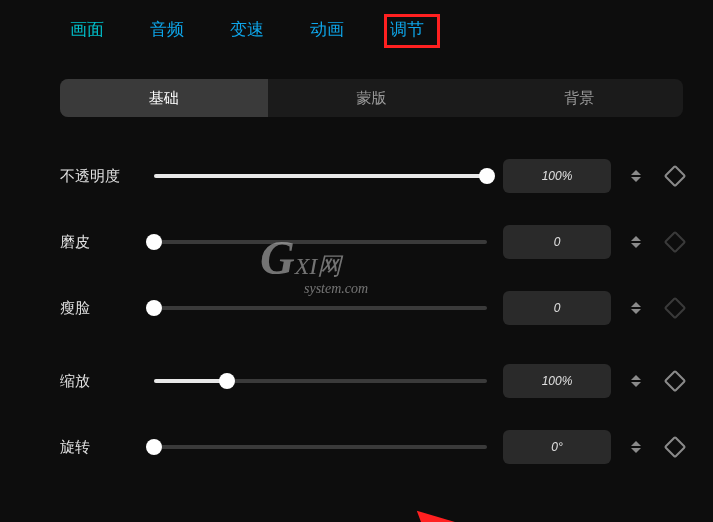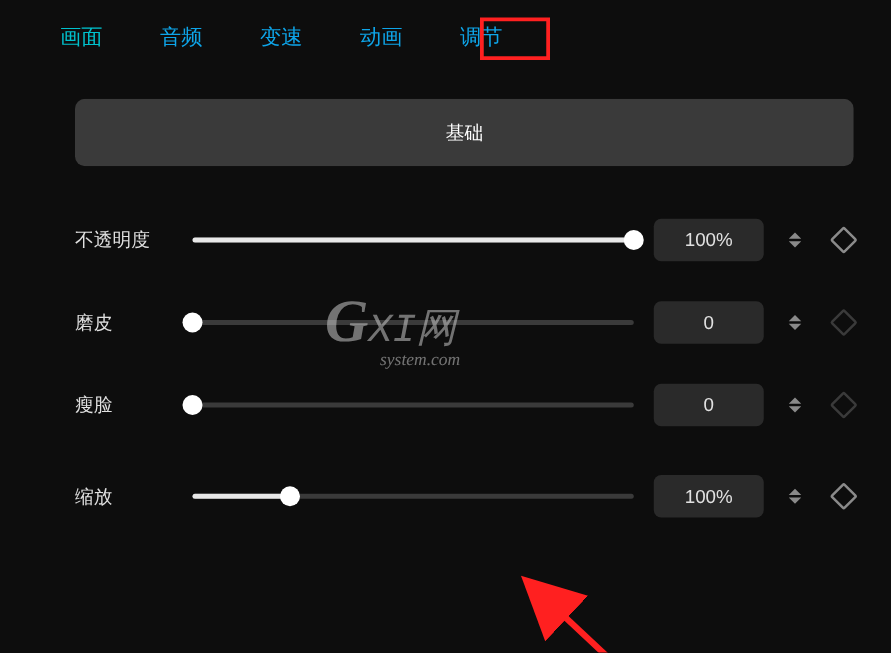--- a/index.html
+++ b/index.html
@@ -7,38 +7,38 @@
     width: 713px; height: 522px;
     background: #0d0d0d;
     font-family: "PingFang SC","Microsoft YaHei",sans-serif;
     color: #e8e8e8;
     overflow: hidden;
     position: relative;
   }
   .topnav {
     display: flex;
     gap: 46px;
-    padding: 18px 30px 14px 48px;
+    padding: 18px 30px 14px 70px;
     font-size: 17px;
     position: relative;
   }
   .topnav .tab { color: #0ea5e9; cursor: pointer; }
   .topnav .tab.active { color: #00c1cd; }
   .highlight-box {
     position: absolute;
     border: 3px solid #ff2020;
     pointer-events: none;
   }
   .arrow-svg { position: absolute; pointer-events: none; }
   .subtabs {
     display: flex;
     margin: 24px 30px 0 60px;
     background: #1b1b1b;
     border-radius: 8px;
-    height: 54px;
+    height: 38px;
     overflow: hidden;
   }
   .subtab {
     flex: 1;
     display: flex;
     align-items: center;
     justify-content: center;
     font-size: 15px;
     color: #9a9a9a;
     cursor: pointer;
@@ -69,26 +69,27 @@
     height: 4px; margin-top: -2px;
     background: #e8e8e8; border-radius: 2px;
   }
   .thumb {
     position: absolute; top: 50%;
     width: 16px; height: 16px;
     margin-left: -8px; margin-top: -8px;
     background: #fff; border-radius: 50%;
   }
   .valuebox {
-    width: 88px; height: 34px;
+    width: 108px; height: 34px;
     background: #2a2a2a;
     border-radius: 6px;
     display: flex; align-items: center; justify-content: center;
-    font-size: 15px; color: #e0e0e0;
+    font-size: 12px; color: #e0e0e0;
     flex: 0 0 auto;
+    font-style: italic;
   }
   .stepper {
     width: 18px; height: 34px;
     display: flex; flex-direction: column;
     justify-content: center; gap: 2px;
     flex: 0 0 auto;
   }
   .step-up, .step-down {
     width: 0; height: 0; margin: 0 auto;
     border-left: 5px solid transparent;
@@ -108,36 +109,38 @@
   }
   .keyframe.dim { border-color: #3a3a3a; }
   .watermark {
     position: absolute;
     left: 260px; top: 230px;
     pointer-events: none;
     color: rgba(200,200,200,0.55);
     font-family: Georgia, serif;
   }
   .watermark .big { font-size: 48px; font-style: italic; font-weight: bold; display:inline; }
-  .watermark .mid { font-size: 32px; font-style: italic; display:inline;font-family:Liberation Mono, monospace; }
+  .watermark .mid { font-size: 24px; font-style: italic; display:inline; }
   .watermark .small { font-size: 14px; font-style: italic; display:block; margin-left:44px; margin-top:-4px;font-family:Liberation Serif, serif; }
 </style>
 </head>
 <body>
 
 <div class="topnav">
   <span class="tab active">画面</span>
   <span class="tab">音频</span>
   <span class="tab">变速</span>
   <span class="tab">动画</span>
   <span class="tab">调节</span>
 </div>
 
 <div class="subtabs">
   <div class="subtab active">基础</div>
+  <div class="subtab">蒙版</div>
+  <div class="subtab">背景</div>
 </div>
 
 <div class="controls">
 
   <div class="row">
     <div class="label">不透明度</div>
     <div class="slider">
       <div class="track"></div>
         <div class="track-fill" style="width:100%"></div>
         <div class="thumb" style="left:100%"></div>
@@ -188,20 +191,34 @@
         <div class="thumb" style="left:22%"></div>
     </div>
     <div class="valuebox">100%</div>
     <div class="stepper">
       <div class="step-up"></div>
       <div class="step-down"></div>
     </div>
     <div class="keyframe"></div>
   </div>
 
+  <div class="row">
+    <div class="label">旋转</div>
+    <div class="slider">
+      <div class="track"></div>
+        <div class="track-fill" style="width:0%"></div>
+        <div class="thumb" style="left:0%"></div>
+    </div>
+    <div class="valuebox">0°</div>
+    <div class="stepper">
+      <div class="step-up"></div>
+      <div class="step-down"></div>
+    </div>
+    <div class="keyframe"></div>
+  </div>
 
 </div>
 
 <div class="watermark">
   <span class="big">G</span><span class="mid">XI</span><span class="mid">网</span>
   <span class="small">system.com</span>
 </div>
 
 <div class="highlight-box" style="left:384px;top:14px;width:56px;height:34px;"></div>
 

